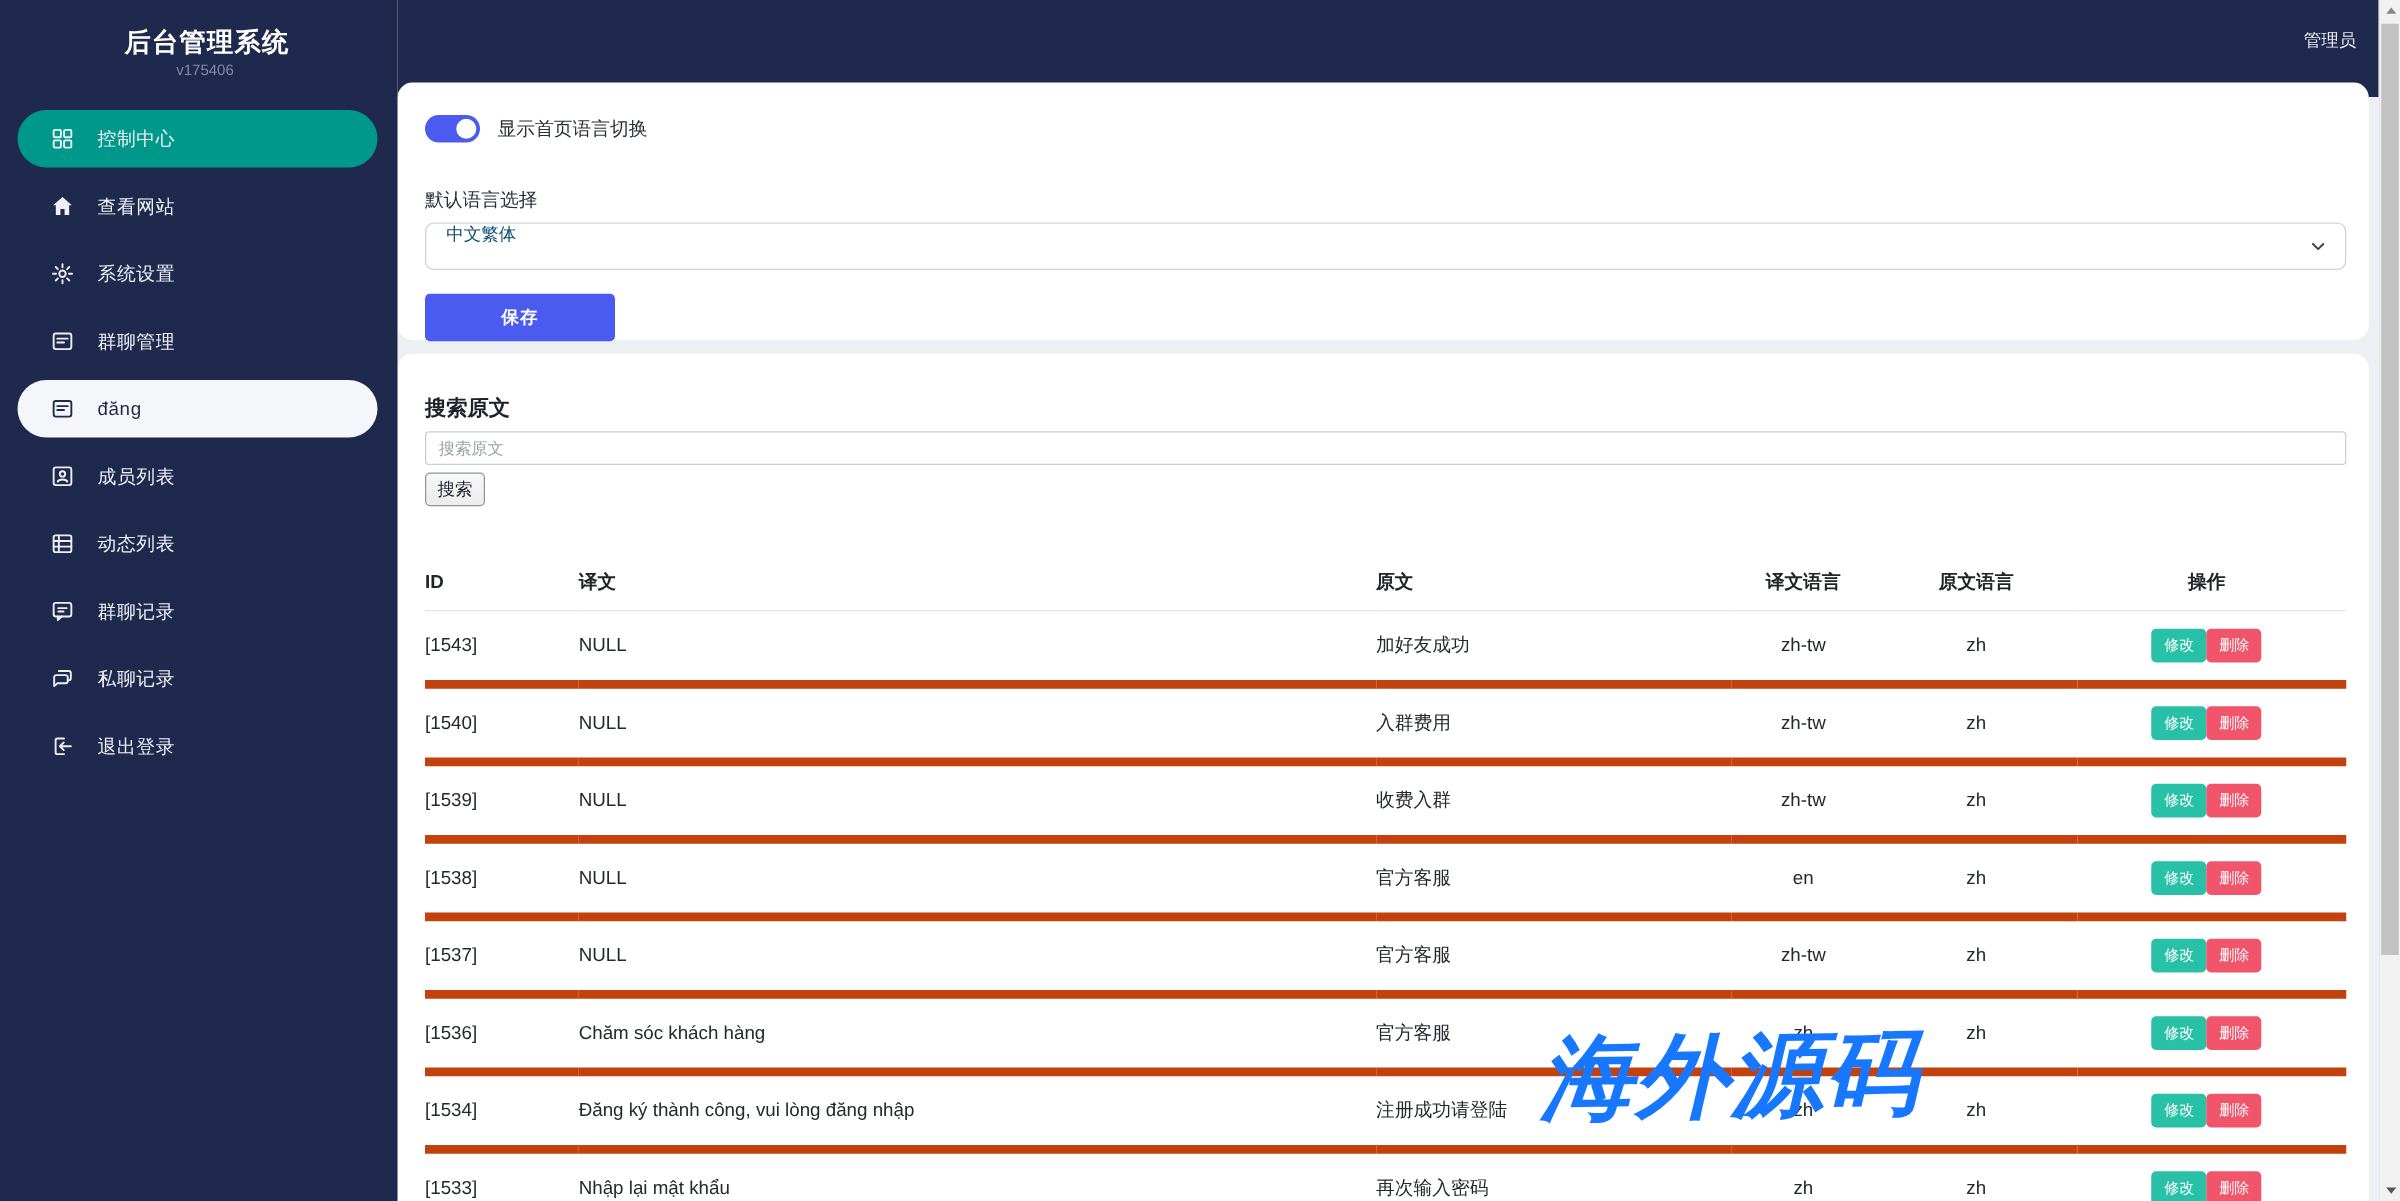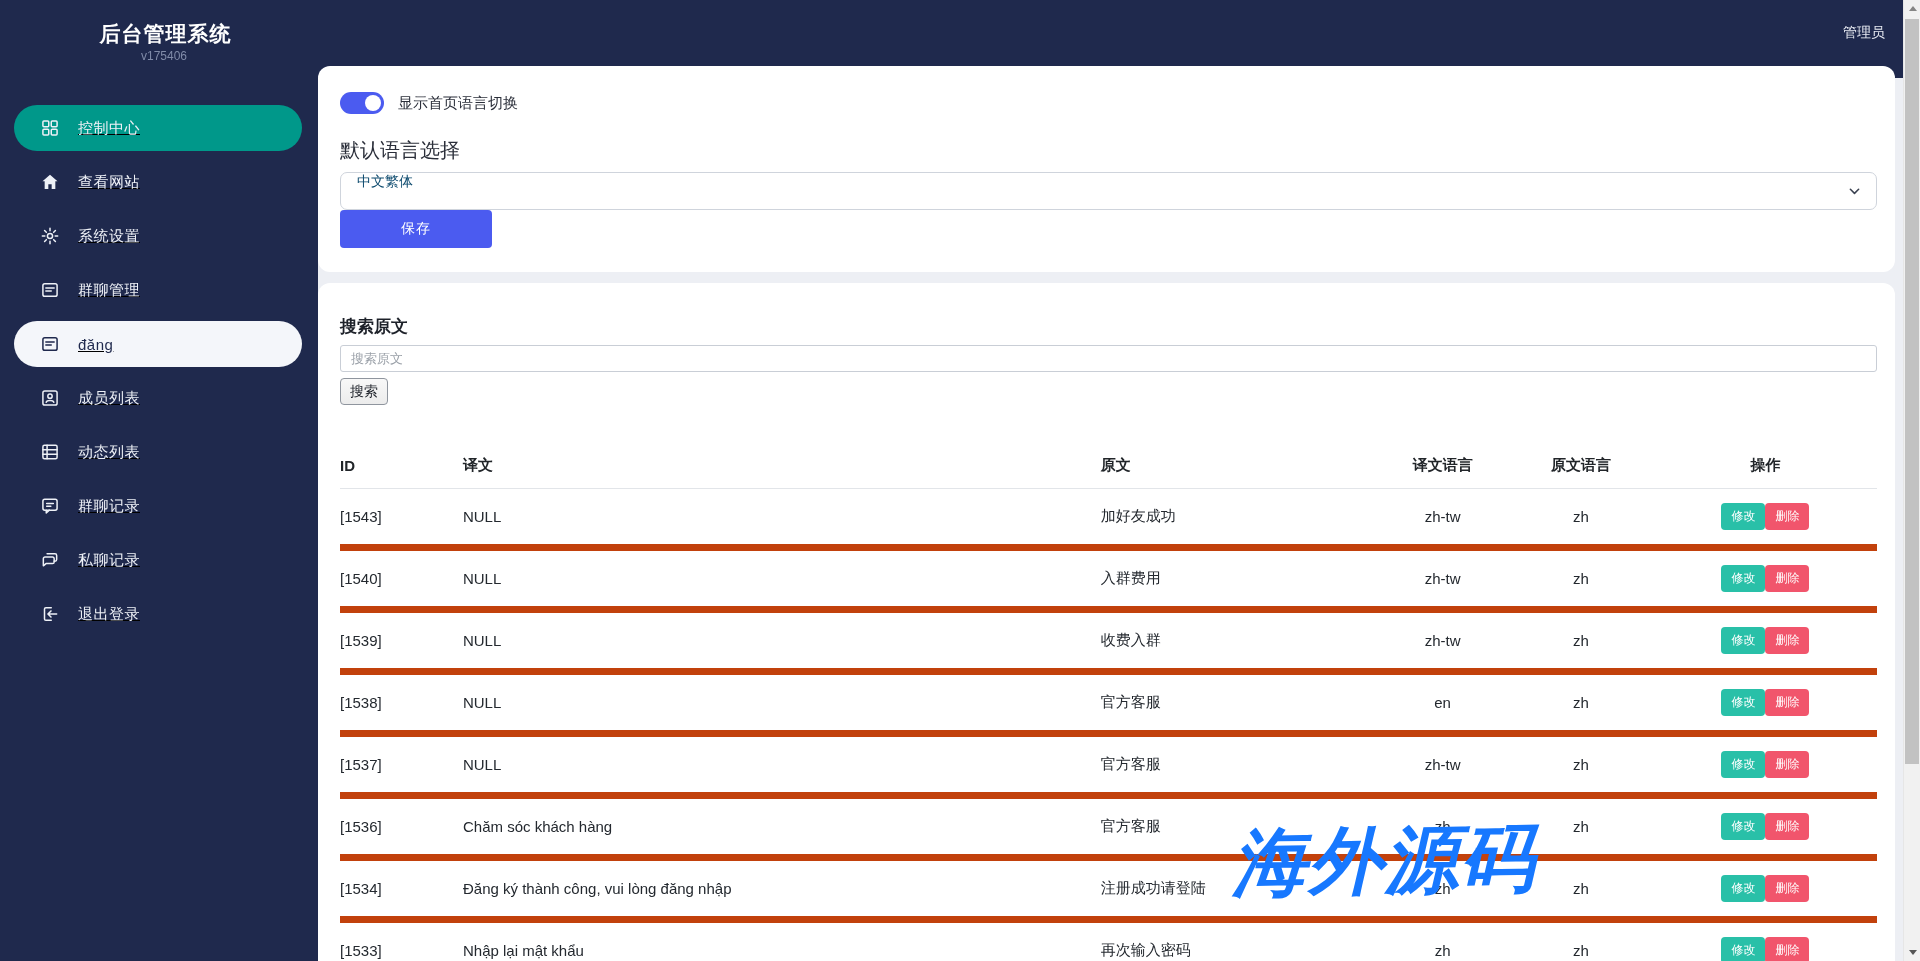--- a/index.html
+++ b/index.html
@@ -5,21 +5,21 @@
   * { margin:0; padding:0; box-sizing:border-box; }
   html,body { width:1920px; height:961px; overflow:hidden;
     font-family:"Liberation Sans","DejaVu Sans",sans-serif; background:#edeff4; }
 
   
   .sidebar { position:absolute; left:0; top:0; width:318px; height:961px;
     background:#1f294d; z-index:2; }
   .brand { padding:20px 24px 0 37px; }
   .brand-title { color:#fff; font-size:21px; font-weight:bold; letter-spacing:1px;text-align:center; }
   .brand-ver { color:#808ba8; font-size:12px; text-align:right; width:150px; margin-top:1px; }
-  .nav { margin-top:42px;text-decoration:underline; }
+  .nav { margin-top:25px; }
   .nav-item { height:46px; margin:0 16px 8px 14px; display:flex; align-items:center;
     padding-left:26px; border-radius:23px; color:#eef1f7; cursor:pointer; }
   .nav-item .nav-icon { width:20px; height:20px; display:inline-flex; }
   .nav-item .nav-icon svg { width:20px; height:20px; }
   .nav-item .nav-label { font-size:15px; margin-left:18px; letter-spacing:0.5px; }
   .nav-item.active-teal { background:#00988a; }
   .nav-item.active-white { background:#f4f6fa; color:#1f294d; }
 
   
   .main { position:absolute; left:318px; top:0; right:17px; bottom:0;
@@ -30,28 +30,28 @@
 
   .card { background:#fff; border-radius:12px; margin:0 4px 0 0; }
   .card1 { position:absolute; left:0; top:66px; right:4px; height:206px;
     padding:26px 18px 0 22px; }
   .toggle-row { display:flex; align-items:center; }
   .toggle { width:44px; height:22px; border-radius:11px; background:#4b5bf0;
     position:relative; cursor:pointer; flex:0 0 auto; }
   .toggle .knob { position:absolute; right:3px; top:3px; width:16px; height:16px;
     border-radius:50%; background:#fff; }
   .toggle-label { font-size:15px; color:#2b2f3a; margin-left:14px; }
-  .field-label { font-size:20px; color:#2b2f3a; margin-top:23px; }
+  .field-label { font-size:15px; color:#2b2f3a; margin-top:37px; }
   .select { margin-top:8px; height:38px; border:1px solid #cfd4dc; border-radius:7px;
     display:flex; align-items:flex-start; padding:0 16px; font-size:14px; color:#0c4a6e;
     position:relative; cursor:pointer; background:#fff; }
   .select .chevron { position:absolute; right:16px; top:13px; width:11px; height:11px; }
-  .btn-save { width:152px; height:38px; background:#4b5bf0; color:#fff;
+  .btn-save { margin-top:19px; width:152px; height:38px; background:#4b5bf0; color:#fff;
     border:none; border-radius:4px; font-size:14px; cursor:pointer;
-    font-family:inherit; letter-spacing:1px; }
+    font-family:inherit; letter-spacing:1px;font-weight:bold; }
 
   .card2 { position:absolute; left:0; top:283px; right:4px; bottom:-14px;
     border-radius:12px 12px 0 0; padding:32px 18px 0 22px; }
   .search-heading { font-size:17px; font-weight:bold; color:#1d2129; }
   .search-input { display:block; width:100%; height:27px; margin-top:7px;
     border:1px solid #c9ced6; border-radius:3px; padding:0 10px; font-size:13px;
     color:#333; font-family:inherit; outline:none; }
   .search-input::placeholder { color:#9aa0a8; }
   .btn-search { margin-top:6px; height:27px; padding:0 9px; font-size:14px; color:#1d2129;
     background:linear-gradient(#f8f8f8,#ececec); border:1px solid #8f959e;

